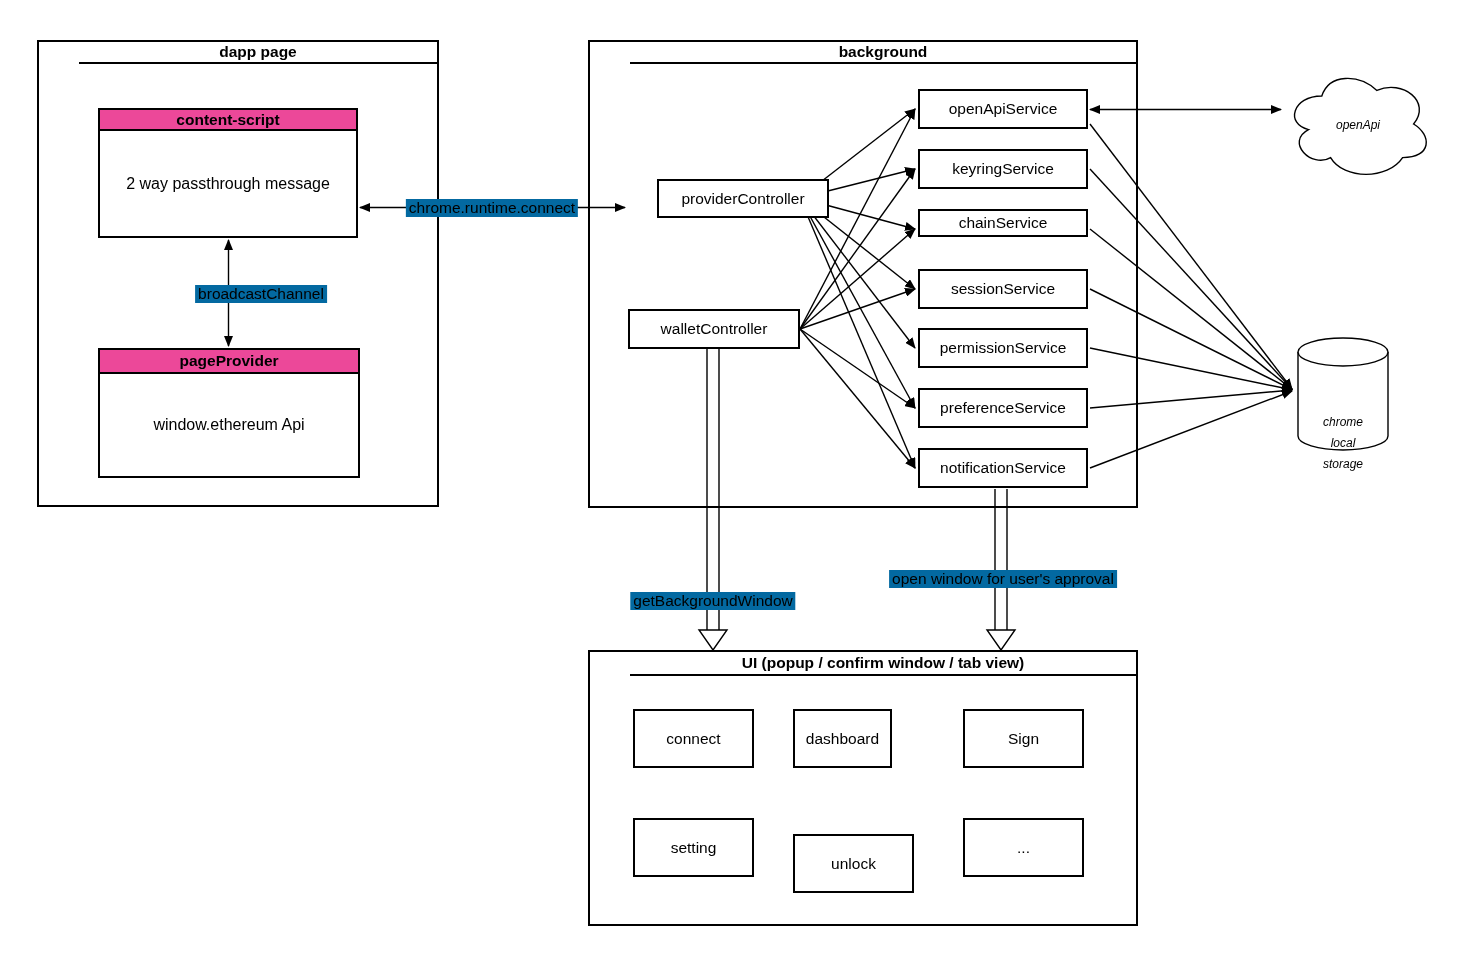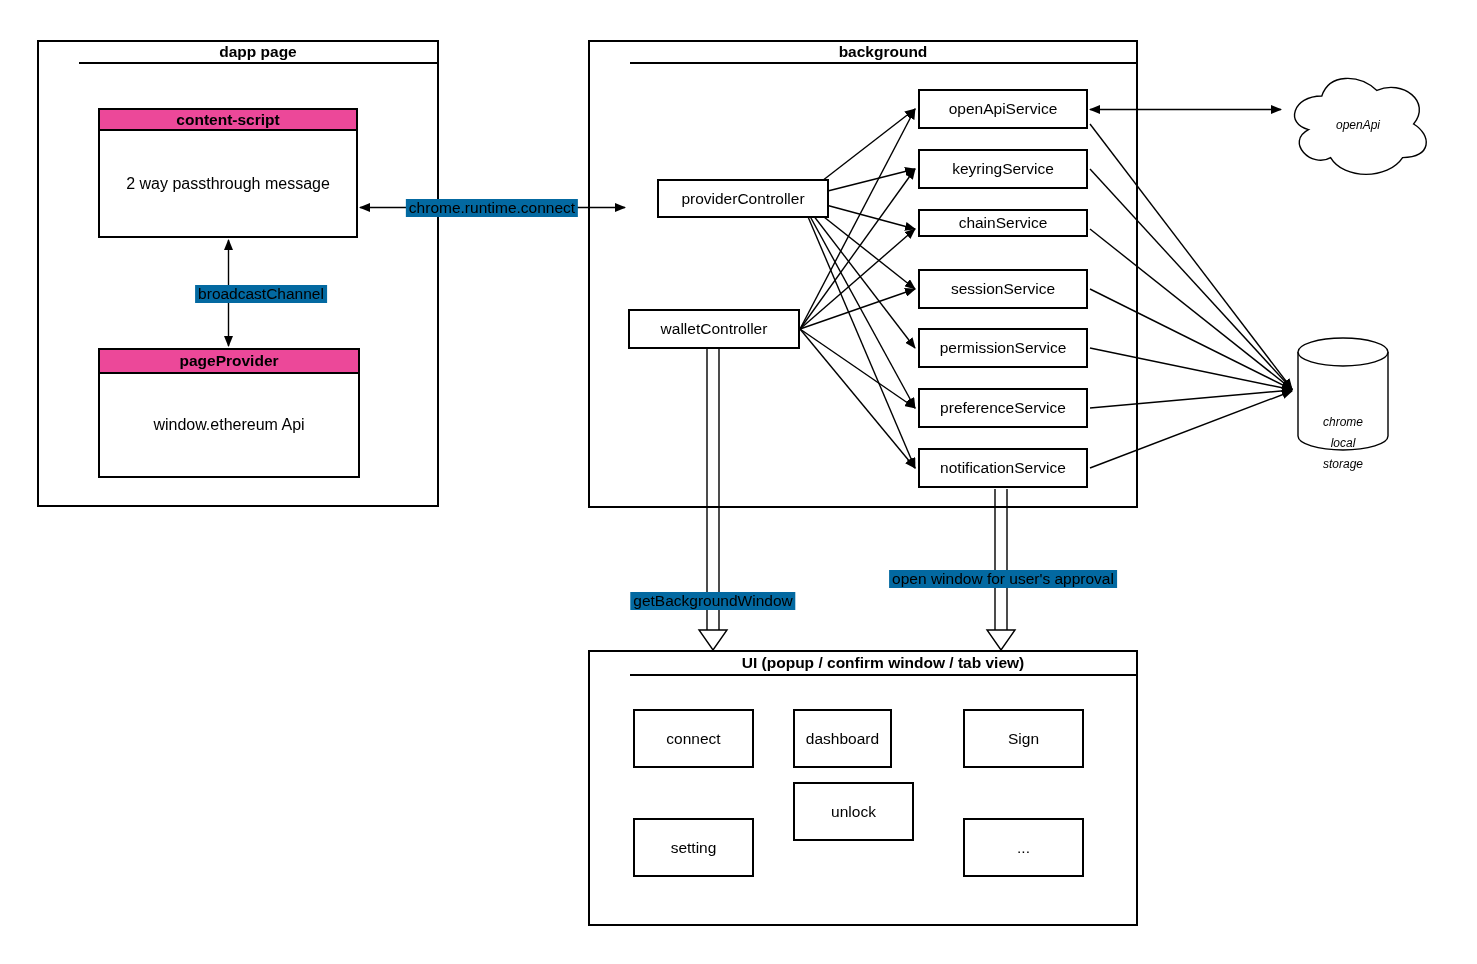--- a/index.html
+++ b/index.html
@@ -107,20 +107,20 @@
   </div>
 
   <div class="container" style="left:588px;top:650px;width:550px;height:276px">
     <div class="c-title" style="height:22px;line-height:22px">UI (popup / confirm window / tab view)</div>
   </div>
 
   <div class="node" style="left:633px;top:709px;width:121px;height:59px">connect</div>
   <div class="node" style="left:793px;top:709px;width:99px;height:59px">dashboard</div>
   <div class="node" style="left:963px;top:709px;width:121px;height:59px">Sign</div>
   <div class="node" style="left:633px;top:818px;width:121px;height:59px">setting</div>
-  <div class="node" style="left:793px;top:782px;width:121px;height:59px">unlock</div>
+  <div class="node" style="left:793px;top:834px;width:121px;height:59px">unlock</div>
   <div class="node" style="left:963px;top:818px;width:121px;height:59px">...</div>
 
 <div class="edge-label" style="left: 492px; top: 207.5px;">chrome.runtime.connect</div>
     <div class="edge-label" style="left: 237px; top: 294px; margin-left: 24px;">broadcastChannel</div>
     <div class="edge-label" style="left: 713px; top: 579px; margin-top: 22px;">getBackgroundWindow</div>
     <div class="edge-label" style="left: 1003px; top: 579px;">open window for user's approval</div>
   </div>
 
 </body></html>

